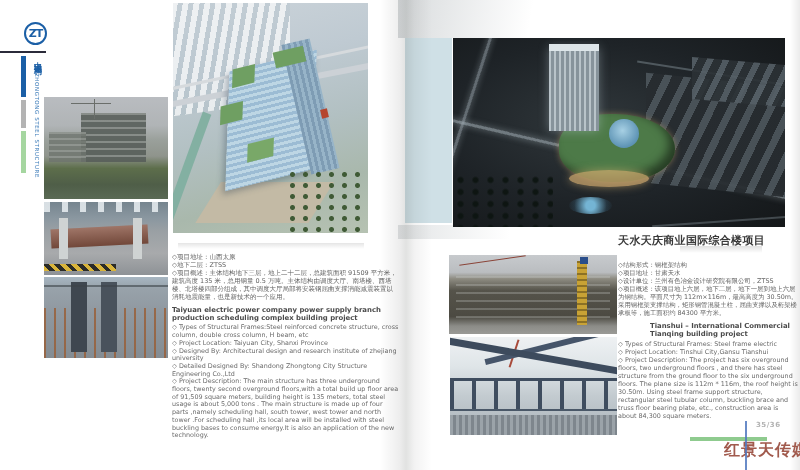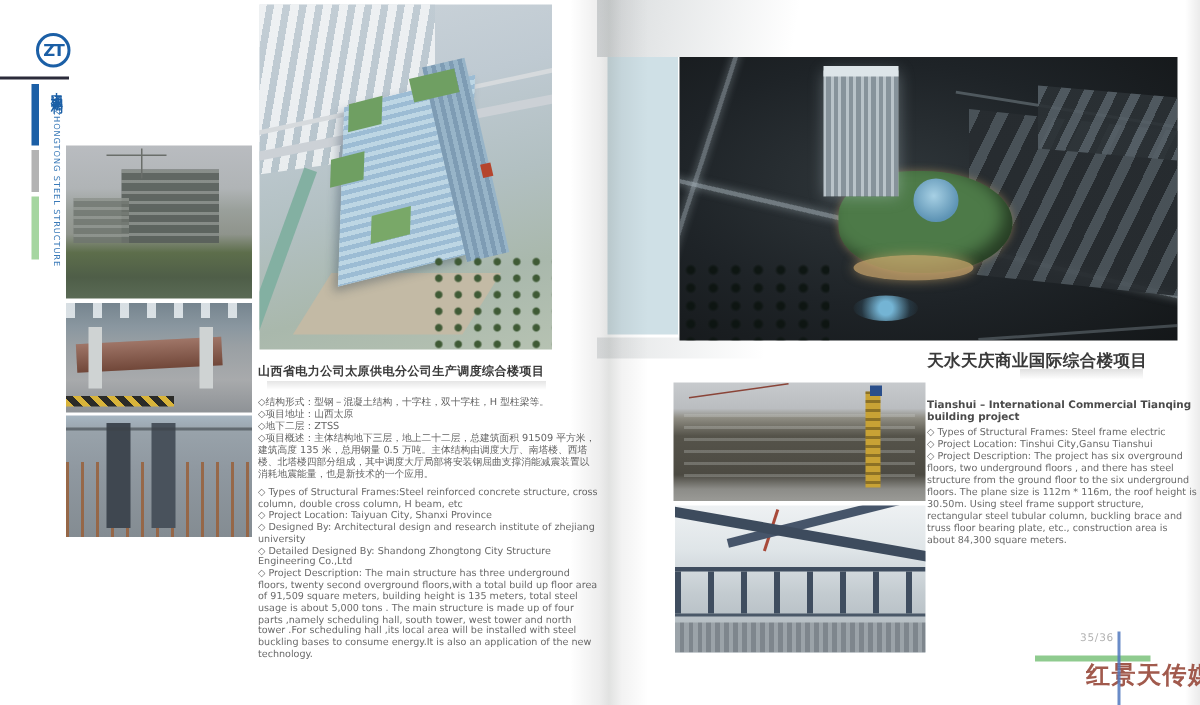--- a/index.html
+++ b/index.html
@@ -121,21 +121,21 @@
     background:radial-gradient(circle, #74b4d4 20%, rgba(60,110,140,.25) 70%, transparent); }
   .render-right .trees { left:0; top:72%; width:30%; height:28%;
     background-image:radial-gradient(circle 4px, #0c1410 2px, transparent 4px); background-size:15px 12px; opacity:.9; }
 
   .title-right { position:absolute; right:35px; top:233px; width:200px; text-align:right;
     font-size:11px; font-weight:bold; color:#3a3a3a; letter-spacing:.3px; }
   .title-right-shadow { position:absolute; right:38px; top:246px; width:82px; height:7px;
     background:linear-gradient(to bottom, rgba(0,0,0,.12), rgba(0,0,0,0)); }
   .textcol-right { left:220px; top:261px; width:180px; height:207px; }
   .textcol-right .spec-line { font-size:6.4px; line-height:8px; }
-  .textcol-right .title-en { margin-top:5px; }
+  .textcol-right .title-en { margin-top:5px;padding-left:32px; }
 
   
   .photoA { left:51px; top:255px; width:168px; height:79px;
     background:linear-gradient(#c7cacd 0%,#babdc0 22%,#8e8c82 30%,#55534a 45%,#4c4a42 78%,#8c8c88 90%,#9a9a96 100%); }
   .photoA .scaff { left:4%; top:26%; width:92%; height:56%;
     background:repeating-linear-gradient(rgba(205,208,205,.28) 0 2px, transparent 2px 8px); }
   .photoA .hoist { left:76%; top:8%; width:6%; height:80%; background:#c8a235;
     background-image:repeating-linear-gradient(rgba(0,0,0,.3) 0 2px, transparent 2px 6px); }
   .photoA .craneline { left:6%; top:6%; width:40%; height:1px; background:#8a4438; transform:rotate(-8deg); }
   .photoA .sign { left:78%; top:2%; width:5%; height:10%; background:#2a4e8a; }
@@ -144,21 +144,21 @@
   .photoB .beam1 { left:-6%; top:16%; width:115%; height:7px; background:#3d4b5d; transform:rotate(10deg); }
   .photoB .beam2 { left:20%; top:4%; width:90%; height:6px; background:#46556a; transform:rotate(-14deg); }
   .photoB .truss { left:0; top:42%; width:100%; height:34%;
     background:repeating-linear-gradient(90deg, #3f4d5f 0 4px, transparent 4px 22px);
     border-top:3px solid #3f4d5f; border-bottom:2px solid #4a5868; }
   .photoB .floor { left:0; bottom:0; width:100%; height:20%;
     background:repeating-linear-gradient(90deg,#9ba3a9 0 3px,#7e868d 3px 6px); }
   .photoB .crane { left:38%; top:2%; width:2px; height:30%; background:#a84a3a; transform:rotate(18deg); }
 
   
-  .page-num { position:absolute; left:322px; top:421px; font-size:7px; color:#b2b2b2; letter-spacing:.5px; }
+  .page-num { position:absolute; left:358px; top:421px; font-size:7px; color:#b2b2b2; letter-spacing:.5px;font-weight:bold; }
   .footer-green-bar { position:absolute; left:292px; top:437px; width:77px; height:4px; background:#8fcb8f; }
   .brand { position:absolute; left:326px; top:440px; width:80px; font-size:16px; font-weight:600;
     color:#a15a4d; letter-spacing:1px; white-space:nowrap; overflow:hidden; }
   .footer-blue-line { position:absolute; left:347px; top:421px; width:2px; height:49px; background:rgba(80,120,190,.85); z-index:5; }
 </style>
 </head>
 <body>
 
 <div class="spread">
 
@@ -206,28 +206,27 @@
       <div class="abs tower"></div>
       <div class="abs roof1"></div>
       <div class="abs roof2"></div>
       <div class="abs roof3"></div>
       <div class="abs roof4"></div>
       <div class="abs sign"></div>
       <div class="abs trees"></div>
     </div>
 
     <div class="textcol textcol-left">
-      <div class="title-zh">山西省电力公司太原供电分公司生产调度综合楼项目</div>
       <div class="title-shadow"></div>
       <div class="specs-zh">
-          <div class="spec-line">◇结构形式：型钢－混凝土结构，十字柱，双十字柱，H 型柱梁等。</div>
           <div class="spec-line">◇项目地址：山西太原</div>
           <div class="spec-line">◇地下二层：ZTSS</div>
           <div class="spec-line">◇项目概述：主体结构地下三层，地上二十二层，总建筑面积 91509 平方米，建筑高度 135 米，总用钢量 0.5 万吨。主体结构由调度大厅、南塔楼、西塔楼、北塔楼四部分组成，其中调度大厅局部将安装钢屈曲支撑消能减震装置以消耗地震能量，也是新技术的一个应用。</div>
         </div>
+      <div class="title-en">Taiyuan electric power company power supply branch production scheduling complex building project</div>
       <div class="specs-en">
           <div class="spec-line">◇ Types of Structural Frames:Steel reinforced concrete structure, cross column, double cross column, H beam, etc</div>
           <div class="spec-line">◇ Project Location: Taiyuan City, Shanxi Province</div>
           <div class="spec-line">◇ Designed By: Architectural design and research institute of zhejiang university</div>
           <div class="spec-line">◇ Detailed Designed By: Shandong Zhongtong City Structure Engineering Co.,Ltd</div>
           <div class="spec-line">◇ Project Description: The main structure has three underground floors, twenty second overground floors,with a total build up floor area of 91,509 square meters, building height is 135 meters, total steel usage is about 5,000 tons . The main structure is made up of four parts ,namely scheduling hall, south tower, west tower and north tower .For scheduling hall ,its local area will be installed with steel buckling bases to consume energy.It is also an application of the new technology.</div>
         </div>
     </div>
   </div>
 
@@ -264,20 +263,26 @@
     </div>
     <div class="photo photoB">
       <div class="abs crane"></div>
       <div class="abs beam2"></div>
       <div class="abs beam1"></div>
       <div class="abs truss"></div>
       <div class="abs floor"></div>
     </div>
 
     <div class="textcol textcol-right">
+      <div class="specs-zh">
+          <div class="spec-line">◇结构形式：钢框架结构</div>
+          <div class="spec-line">◇项目地址：甘肃天水</div>
+          <div class="spec-line">◇设计单位：兰州有色冶金设计研究院有限公司，ZTSS</div>
+          <div class="spec-line">◇项目概述：该项目地上六层，地下二层，地下一层到地上六层为钢结构。平面尺寸为 112m×116m，最高高度为 30.50m。采用钢框架支撑结构，矩形钢管混凝土柱，屈曲支撑以及桁架楼承板等，施工面积约 84300 平方米。</div>
+        </div>
       <div class="title-en">Tianshui – International Commercial Tianqing building project</div>
       <div class="specs-en">
           <div class="spec-line">◇ Types of Structural Frames: Steel frame electric</div>
           <div class="spec-line">◇ Project Location: Tinshui City,Gansu Tianshui</div>
           <div class="spec-line">◇ Project Description: The project has six overground floors, two underground floors , and there has steel structure from the ground floor to the six underground floors. The plane size is 112m * 116m, the roof height is 30.50m. Using steel frame support structure, rectangular steel tubular column, buckling brace and truss floor bearing plate, etc., construction area is about 84,300 square meters.</div>
         </div>
     </div>
 
     <div class="page-num">35/36</div>
     <div class="footer-green-bar"></div>

